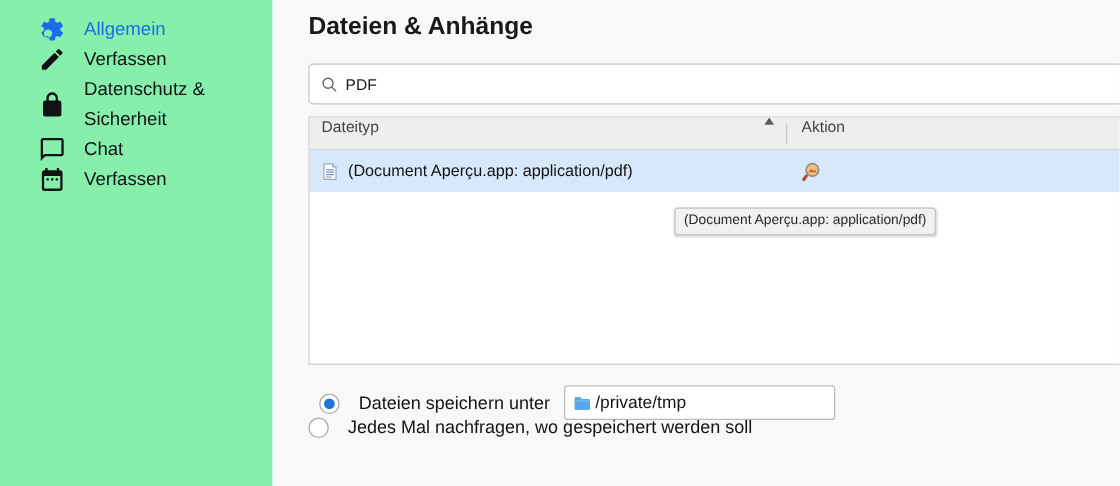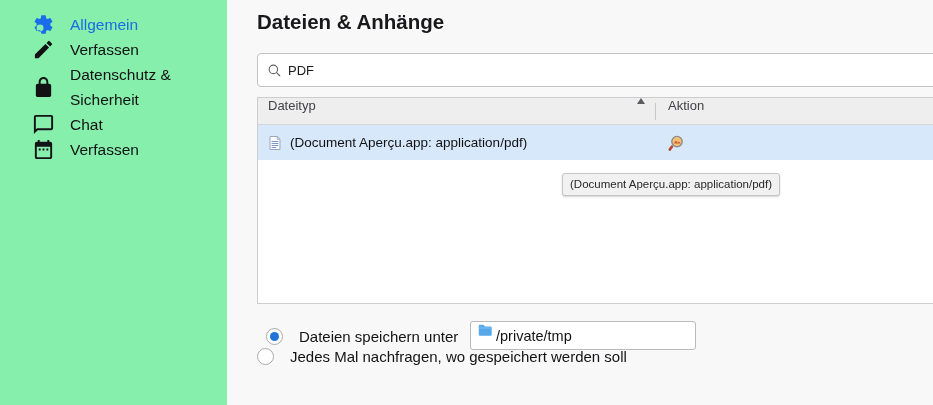--- a/index.html
+++ b/index.html
@@ -98,21 +98,21 @@
     cursor: default; flex-shrink: 0;
   }
   .radio.selected::after {
     content: ""; width: 9px; height: 9px; border-radius: 50%; background: #1f74d8;
   }
   .opt-label { font-size: 15px; color: #131315; }
 
   .path-field {
     position: absolute; left: 243px; top: 321px; width: 226px; height: 29px;
     background: #ffffff; border: 1px solid #b9b9bc; border-radius: 3px;
-    display: flex; align-items: flex-start; padding-left: 6px; gap: 3px;
+    display: flex; align-items: center; padding-left: 6px; gap: 3px;
   }
   .path-field svg { width: 16px; height: 16px; flex-shrink: 0; }
   .path-field input {
     border: none; outline: none; background: transparent;
     font-family: "Liberation Sans", sans-serif;
     font-size: 14.5px; color: #131315; flex: 1; height: 100%; min-width: 0;
   }
 
   .choose-btn {
     position: absolute; left: 481px; top: 321px; height: 30px; width: 106px;

